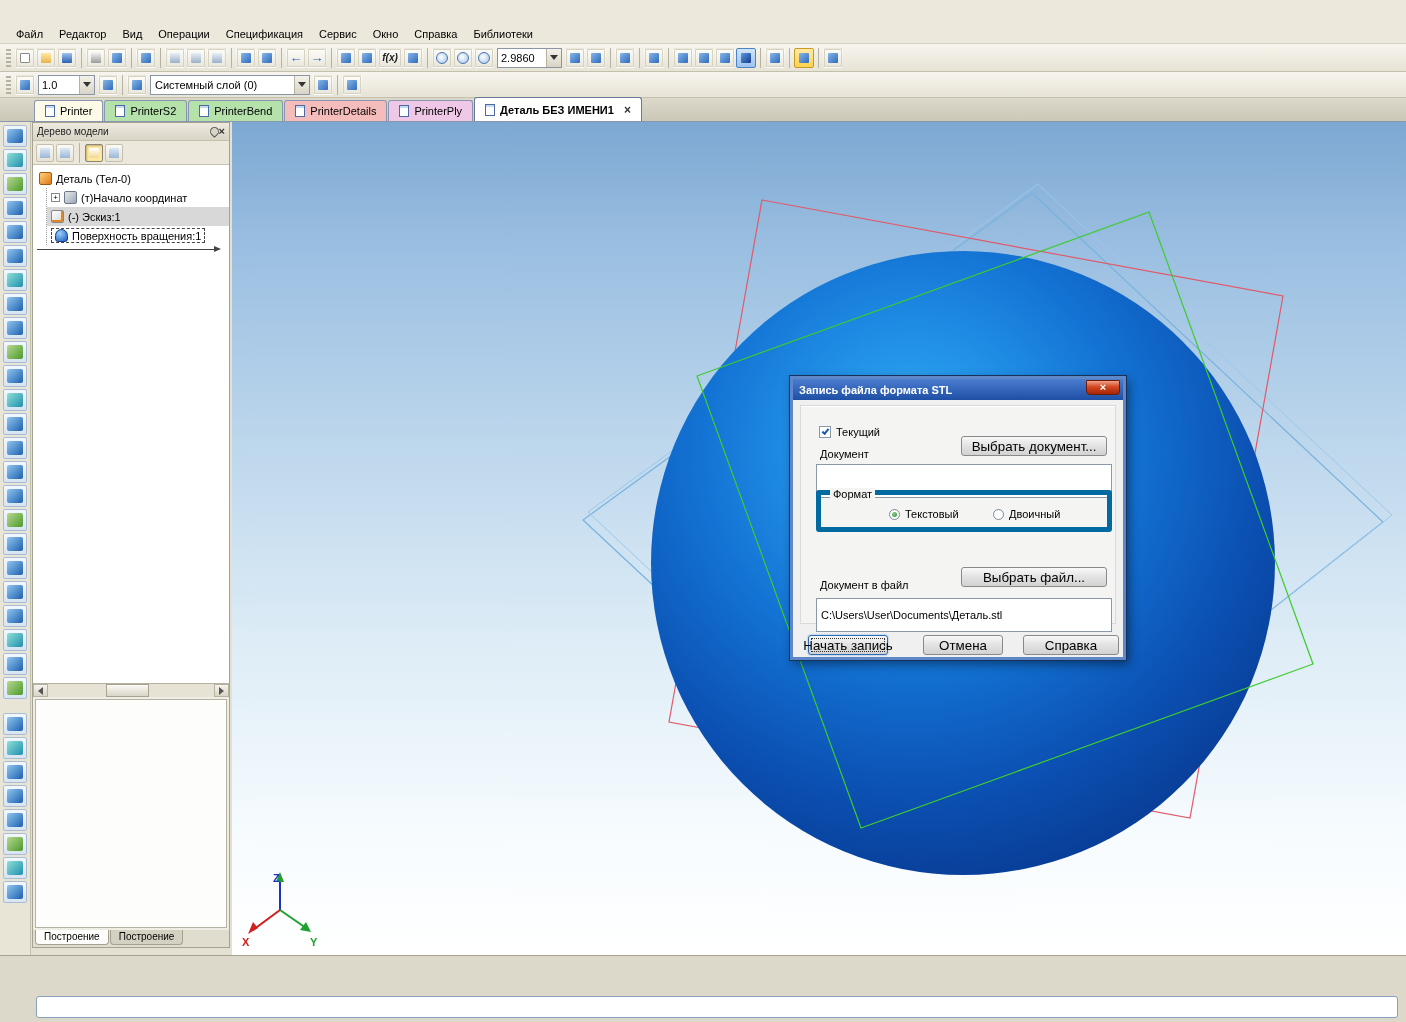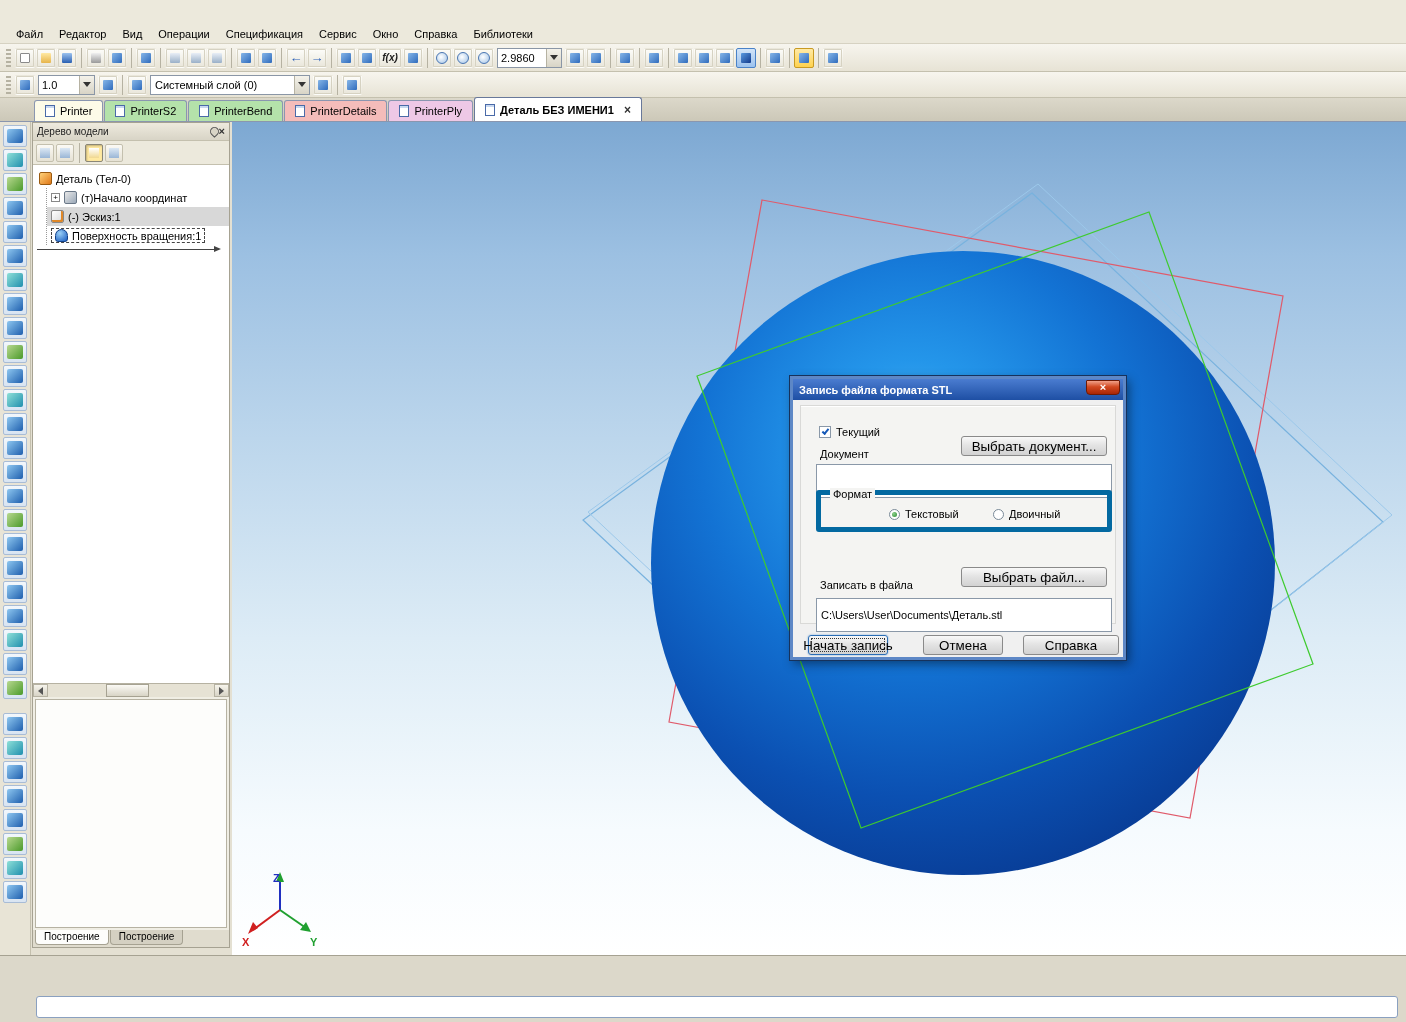--- a/index.html
+++ b/index.html
@@ -435,21 +435,21 @@
             <span>Текстовый</span>
           </span>
           <span class="radio-row" style="left:172px; top:13px;">
             <span class="radio"></span>
             <span>Двоичный</span>
           </span>
         </div>
 
         <button class="btn" style="left:168px; top:167px; width:146px;">Выбрать файл...</button>
 
-        <span class="dlg-label" style="left:27px; top:179px;">Записать в файла</span>
+        <span class="dlg-label" style="left:27px; top:179px;">Документ в файл</span>
 
         <input class="textfield" style="left: 23px; top: 198px; width: 296px;" value="C:\Users\User\Documents\Деталь.stl">
 
         <button class="btn default" style="left:15px; top:235px; width:80px;">Начать запись</button>
         <button class="btn" style="left:130px; top:235px; width:80px;">Отмена</button>
         <button class="btn" style="left:230px; top:235px; width:96px;">Справка</button>
       </div>
     </div>
 
   </div>

